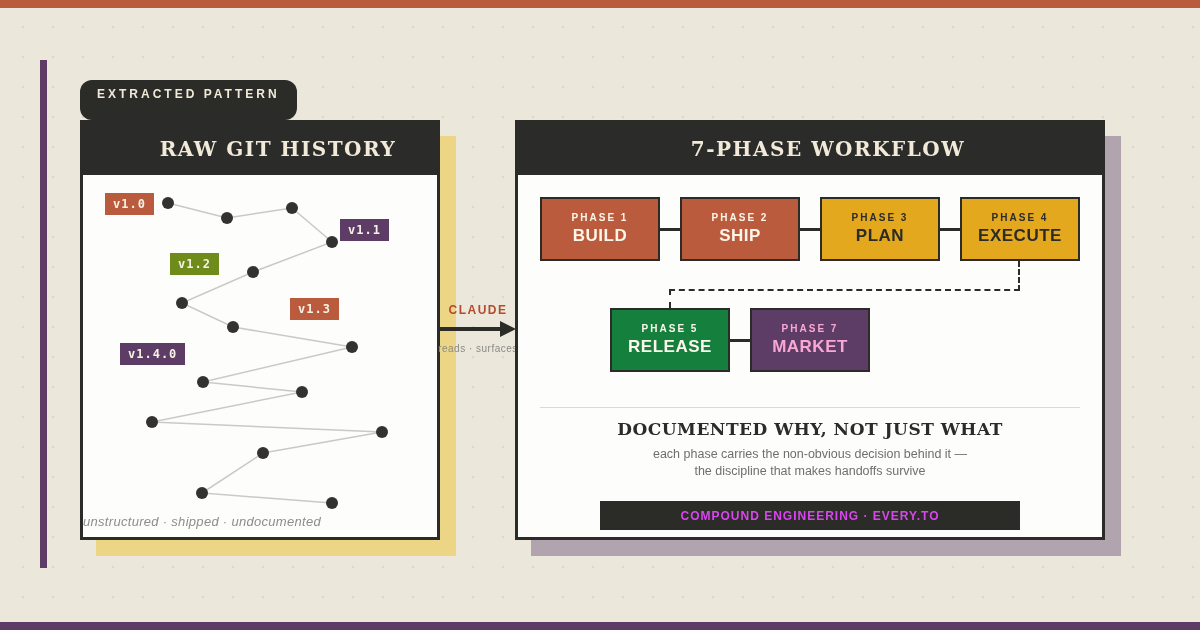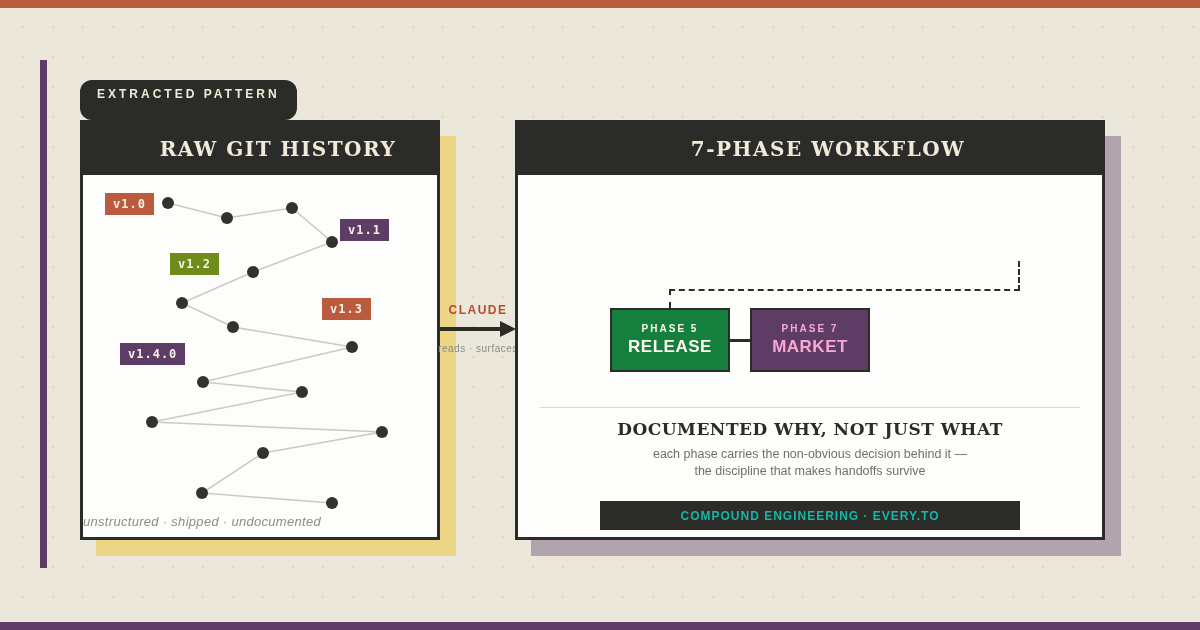--- a/index.html
+++ b/index.html
@@ -93,21 +93,21 @@
     position:absolute; top:244px; left:0; width:100%; text-align:center;
     font-family:"DejaVu Serif","Liberation Serif",serif;
     font-size:17px; font-weight:bold; letter-spacing:0.5px; color:#2b2b28;
   }
   .why-body {
     position:absolute; top:271px; left:0; width:100%; text-align:center;
     font-size:12.5px; color:#6f6f6a; line-height:17px;
   }
   .footer-badge {
     position:absolute; left:82px; top:326px; width:420px; height:29px;
-    background:#2b2b28; color:#14b8a6; display:flex; align-items:center; justify-content:center;
+    background:#2b2b28; color:#d946ef; display:flex; align-items:center; justify-content:center;
     font-size:12px; font-weight:bold; letter-spacing:1px;
   }
 </style>
 </head>
 <body>
 
 <div class="canvas">
 
   <div class="strip top" style="background: rgb(185, 91, 60);"></div>
   <div class="strip bottom" style="background: rgb(93, 61, 102);"></div>
@@ -136,21 +136,21 @@
           <circle cx="69" cy="247" r="6" fill="#33322e"></circle>
           <circle cx="299" cy="257" r="6" fill="#33322e"></circle>
           <circle cx="180" cy="278" r="6" fill="#33322e"></circle>
           <circle cx="119" cy="318" r="6" fill="#33322e"></circle>
           <circle cx="249" cy="328" r="6" fill="#33322e"></circle>
         </svg>
       <div id="git-tags">
           <div class="tag" style="left: 22px; top: 18px; background: rgb(185, 91, 60);">v1.0</div>
           <div class="tag" style="left: 257px; top: 44px; background: rgb(93, 61, 102);">v1.1</div>
           <div class="tag" style="left: 87px; top: 78px; background: rgb(111, 140, 27);">v1.2</div>
-          <div class="tag" style="left: 207px; top: 123px; background: rgb(185, 91, 60); margin-left: 32px;">v1.3</div>
+          <div class="tag" style="left: 207px; top: 123px; background: rgb(185, 91, 60);">v1.3</div>
           <div class="tag" style="left: 37px; top: 168px; background: rgb(93, 61, 102);">v1.4.0</div>
         </div>
       <div class="git-caption">unstructured · shipped · undocumented</div>
     </div>
   </section>
 
   <div class="connector">
     <div class="claude-label">CLAUDE</div>
     <div class="arrow">
       <span class="arrow-line"></span>
@@ -158,20 +158,38 @@
     </div>
     <div class="connector-sub">reads · surfaces</div>
   </div>
 
   <div class="shadow right" style="background: rgb(178, 164, 174);"></div>
   <section class="panel right">
     <div class="panel-header">
       <h2>7-PHASE WORKFLOW</h2>
     </div>
     <div class="panel-body">
+      <div class="phase-row row1" id="phase-row-1">
+          <div class="phase-box" style="background: rgb(185, 91, 60); color: rgb(253, 246, 234);">
+            <span class="phase-num">PHASE 1</span>
+            <span class="phase-name">BUILD</span>
+          </div>
+          <div class="phase-box" style="background: rgb(185, 91, 60); color: rgb(253, 246, 234);">
+            <span class="phase-num">PHASE 2</span>
+            <span class="phase-name">SHIP</span>
+          </div>
+          <div class="phase-box" style="background: rgb(227, 168, 30); color: rgb(43, 43, 40);">
+            <span class="phase-num">PHASE 3</span>
+            <span class="phase-name">PLAN</span>
+          </div>
+          <div class="phase-box" style="background: rgb(227, 168, 30); color: rgb(43, 43, 40);">
+            <span class="phase-num">PHASE 4</span>
+            <span class="phase-name">EXECUTE</span>
+          </div>
+        </div>
       <div class="dashed-v1"></div>
       <div class="dashed-h"></div>
       <div class="dashed-v2"></div>
       <div class="phase-row row2" id="phase-row-2">
           <div class="phase-box" style="background: #15803d; color: rgb(253, 246, 234); text-align: center;">
             <span class="phase-num">PHASE 5</span>
             <span class="phase-name">RELEASE</span>
           </div>
           <div class="phase-box" style="background: rgb(93, 61, 102); color: #f9a8d4;">
             <span class="phase-num">PHASE 7</span>

